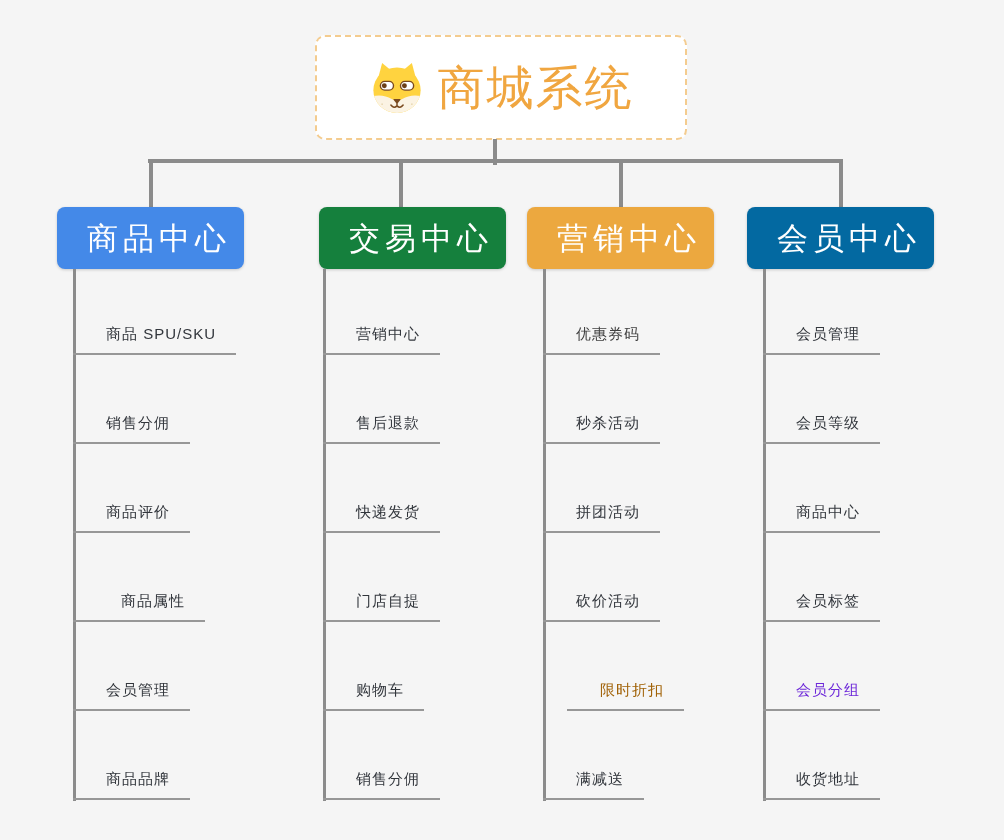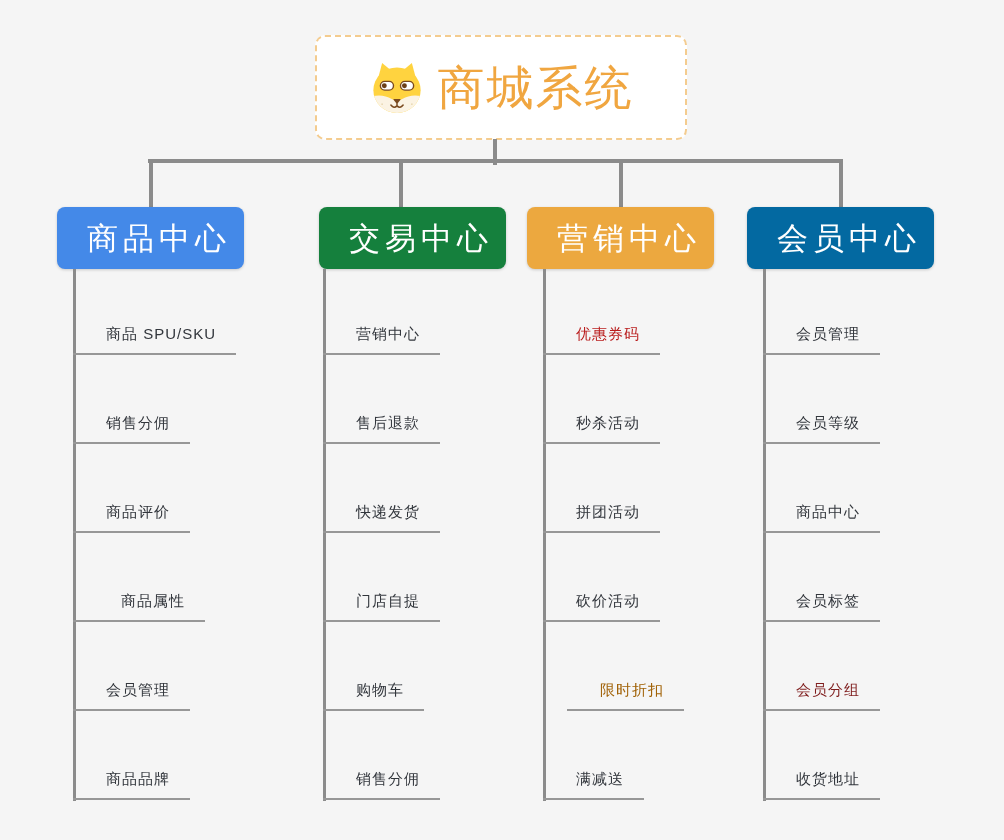--- a/index.html
+++ b/index.html
@@ -101,32 +101,32 @@
       <div class="leaf" style="left: 323px; top: 410px; border-bottom-color: rgb(151, 151, 151); color: rgb(50, 54, 60);">售后退款</div>
       <div class="leaf" style="left: 323px; top: 499px; border-bottom-color: rgb(151, 151, 151); color: rgb(50, 54, 60);">快递发货</div>
       <div class="leaf" style="left: 323px; top: 588px; border-bottom-color: rgb(151, 151, 151); color: rgb(50, 54, 60);">门店自提</div>
       <div class="leaf" style="left: 323px; top: 677px; border-bottom-color: rgb(151, 151, 151); color: rgb(50, 54, 60);">购物车</div>
       <div class="leaf" style="left: 323px; top: 766px; border-bottom-color: rgb(151, 151, 151); color: rgb(50, 54, 60);">销售分佣</div>
       <div class="cline" style="left: 618.5px; top: 159px; width: 4px; height: 48px; background: rgb(139, 139, 139);"></div>
       <div class="branch-box" style="left: 527px; background: rgb(236, 168, 63);">
         <span class="branch-label">营销中心</span>
       </div>
       <div class="cline" style="left: 543px; top: 269px; width: 3px; height: 532px; background: rgb(139, 139, 139);"></div>
-      <div class="leaf" style="left: 543px; top: 321px; border-bottom-color: rgb(151, 151, 151); color: #b91c1c;">优惠券码</div>
+      <div class="leaf" style="left: 543px; top: 321px; border-bottom-color: rgb(151, 151, 151); color: #404040;">优惠券码</div>
       <div class="leaf" style="left: 543px; top: 410px; border-bottom-color: rgb(151, 151, 151); color: rgb(50, 54, 60);">秒杀活动</div>
       <div class="leaf" style="left: 543px; top: 499px; border-bottom-color: rgb(151, 151, 151); color: rgb(50, 54, 60);">拼团活动</div>
       <div class="leaf" style="left: 543px; top: 588px; border-bottom-color: rgb(151, 151, 151); color: rgb(50, 54, 60);">砍价活动</div>
       <div class="leaf" style="left: 567px; top: 677px; border-bottom-color: rgb(151, 151, 151); color: #a16207;">限时折扣</div>
       <div class="leaf" style="left: 543px; top: 766px; border-bottom-color: rgb(151, 151, 151); color: rgb(50, 54, 60);">满减送</div>
       <div class="cline" style="left: 838.5px; top: 159px; width: 4px; height: 48px; background: rgb(139, 139, 139);"></div>
       <div class="branch-box" style="left: 747px; background: #0369a1;">
         <span class="branch-label">会员中心</span>
       </div>
       <div class="cline" style="left: 763px; top: 269px; width: 3px; height: 532px; background: rgb(139, 139, 139);"></div>
       <div class="leaf" style="left: 763px; top: 321px; border-bottom-color: rgb(151, 151, 151); color: rgb(50, 54, 60);">会员管理</div>
       <div class="leaf" style="left: 763px; top: 410px; border-bottom-color: rgb(151, 151, 151); color: rgb(50, 54, 60);">会员等级</div>
       <div class="leaf" style="left: 763px; top: 499px; border-bottom-color: rgb(151, 151, 151); color: rgb(50, 54, 60);">商品中心</div>
       <div class="leaf" style="left: 763px; top: 588px; border-bottom-color: rgb(151, 151, 151); color: rgb(50, 54, 60);">会员标签</div>
-      <div class="leaf" style="left: 763px; top: 677px; border-bottom-color: rgb(151, 151, 151); color: #7f1d1d;">会员分组</div>
+      <div class="leaf" style="left: 763px; top: 677px; border-bottom-color: rgb(151, 151, 151); color: #6d28d9;">会员分组</div>
       <div class="leaf" style="left: 763px; top: 766px; border-bottom-color: rgb(151, 151, 151); color: rgb(50, 54, 60);">收货地址</div>
     </div>
 
 </div>
 
 </body></html>

